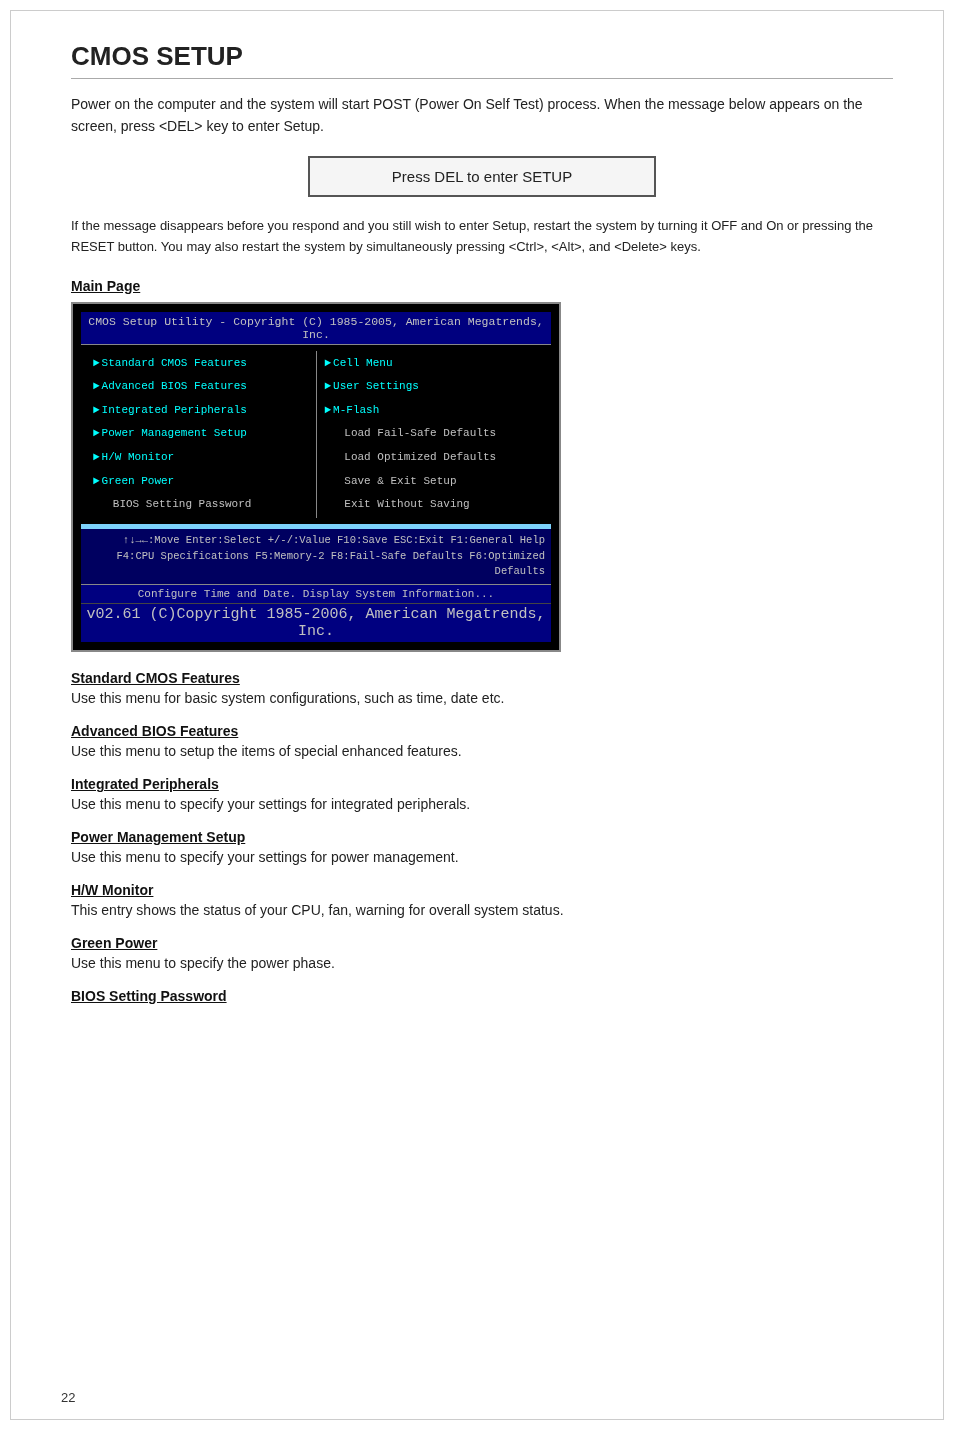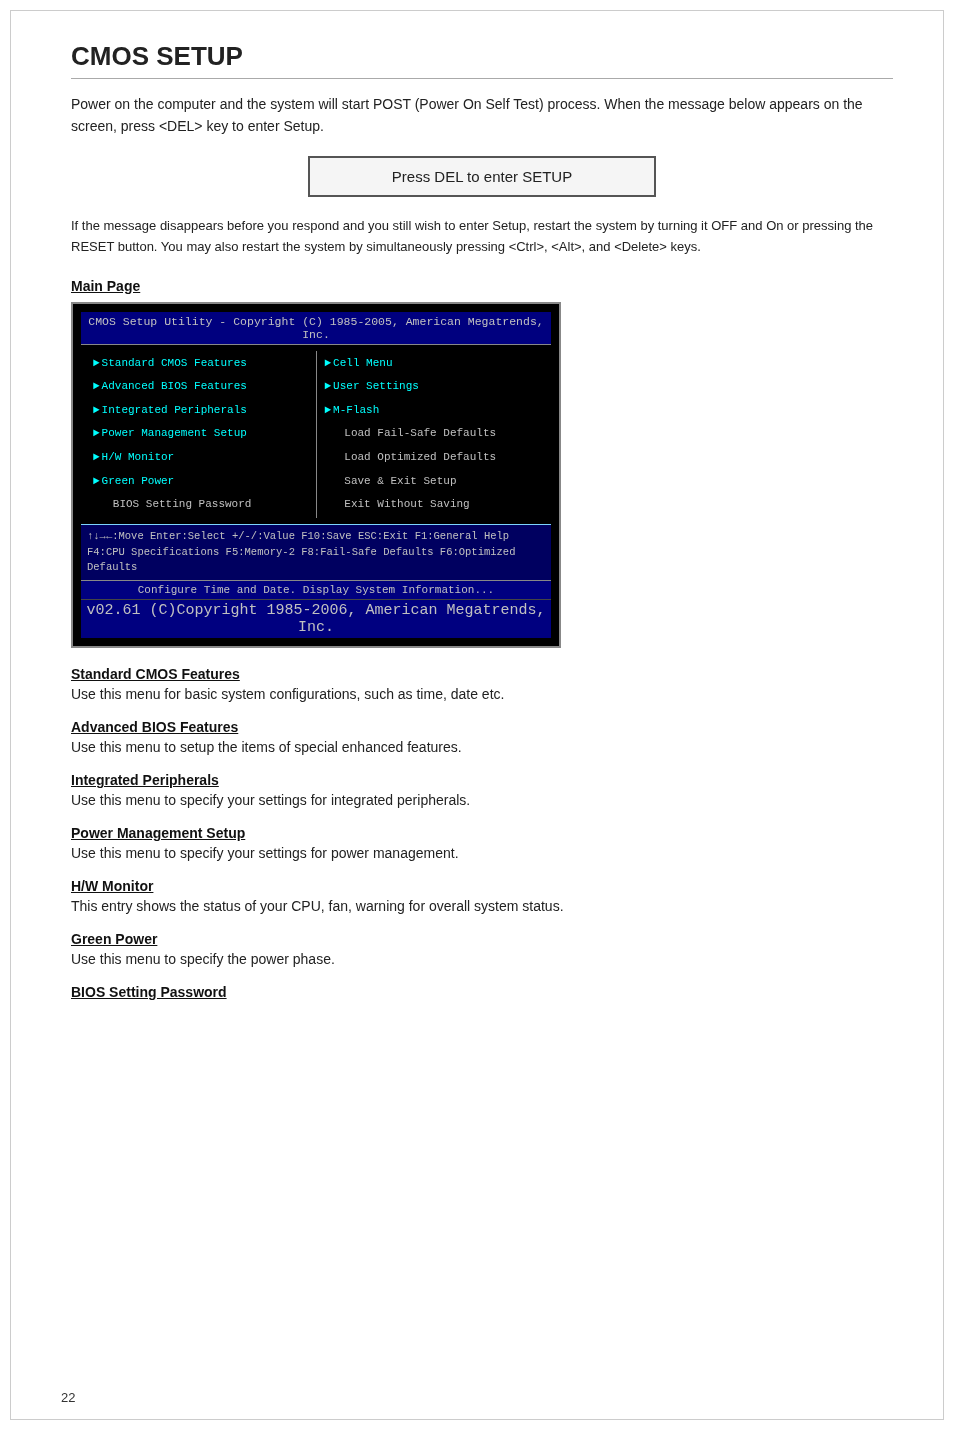--- a/index.html
+++ b/index.html
@@ -107,24 +107,24 @@
     .bios-item.no-arrow {
       color: #c0c0c0;
     }
     .bios-item .arrow {
       color: #00ffff;
       margin-right: 2px;
     }
     .bios-footer {
       background: #000060;
       color: #c0c0c0;
-      text-align: left;
+      text-align: right;
       padding: 4px 6px;
       font-size: 10.5px;
-      border-top: 1px solid #7dd3fc;
+      border-top: 5px solid #7dd3fc;
       line-height: 1.5;
     }
     .bios-statusbar {
       background: #000080;
       color: #c0c0c0;
       text-align: center;
       font-size: 11px;
       padding: 3px 4px;
       border-top: 1px solid #888;
     }

